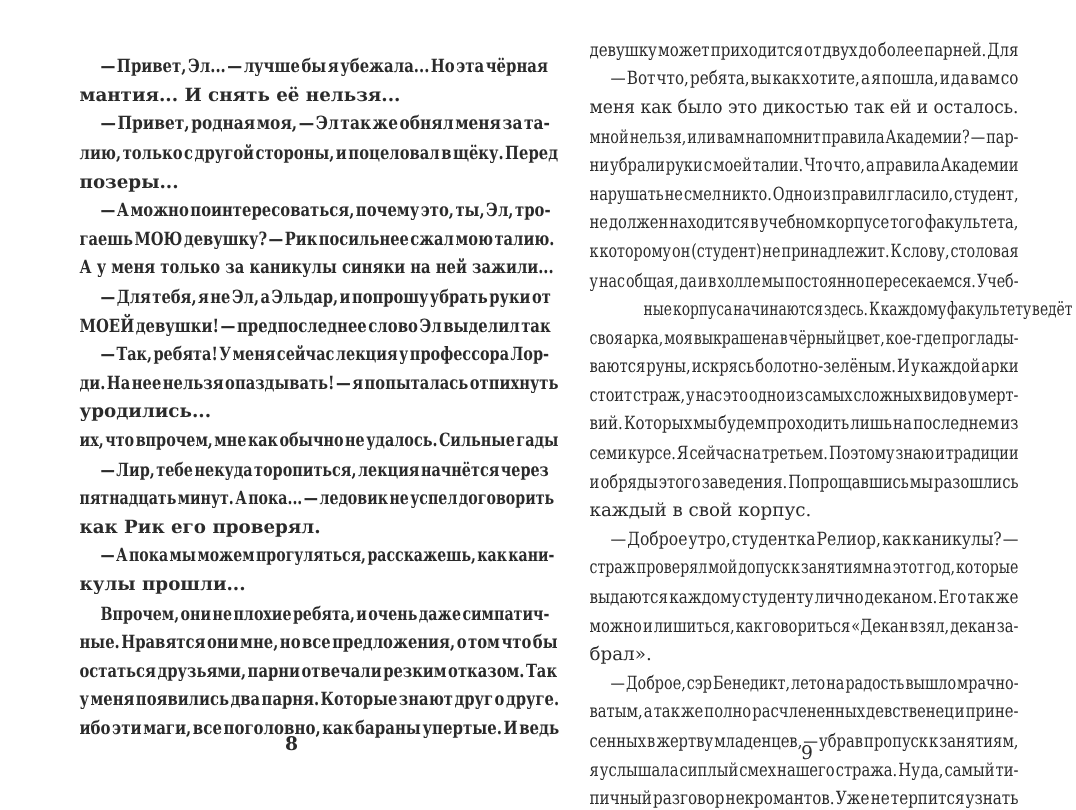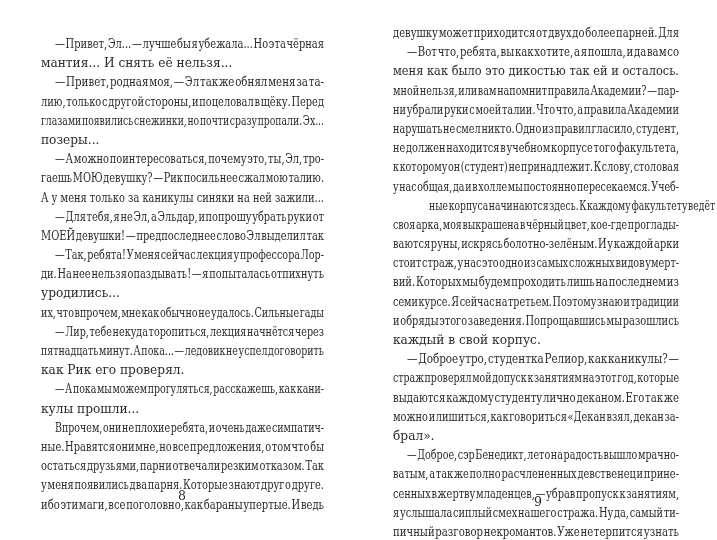--- a/index.html
+++ b/index.html
@@ -1,39 +1,38 @@
 <!DOCTYPE html>
 <html><head>
 <meta charset="utf-8">
 <style>
   html, body { margin: 0; padding: 0; background: #ffffff; }
   body { width: 717px; height: 540px; position: relative; overflow: hidden; }
   .page { position: absolute; top: 0; height: 540px; }
-  .page.left { left: 0; width: 358px; }
+  .page.left { left: 12px; width: 358px; font-weight: bold; }
   .page.right { left: 358px; width: 359px; }
   .text { position: absolute; font-family: "DejaVu Serif", "Liberation Serif", serif; font-size: 12.2px; color: #2b2b2b; }
   .page.left .text { left: 41px; top: 35px; width: 283px; }
   .page.right .text { left: 35px; top: 24px; width: 286px; }
   .line { height: 19.2px; line-height: 19.2px; white-space: nowrap; text-align: justify; text-align-last: justify; overflow: visible; }
   .line.last { text-align-last: left; }
   .line.indent { padding-left: 14px; }
   .pageno { position: absolute; font-family: "DejaVu Serif", "Liberation Serif", serif; font-size: 12.5px; color: #2b2b2b; }
   .page.left .pageno { left: 178px; top: 488px; }
   .page.right .pageno { left: 176px; top: 494px; }
 </style>
 </head>
 <body>
 
 <div class="page left">
   <div class="text" id="left-text">
       <div class="line indent" style="white-space: nowrap;"><span style="white-space: nowrap; word-spacing: -3px; display: inline-block; transform-origin: left center; transform: scaleX(0.812497);">— Привет, Эл... — лучше бы я убежала... Но эта чёрная</span></div>
       <div class="line last" style="white-space: nowrap;"><span style="white-space: nowrap; margin-top: 24px;">мантия... И снять её нельзя...</span></div>
       <div class="line indent" style="white-space: nowrap;"><span style="white-space: nowrap; word-spacing: -3px; display: inline-block; transform-origin: left center; transform: scaleX(0.842641);">— Привет, родная моя, — Эл так же обнял меня за та-</span></div>
       <div class="line" style="white-space: nowrap;"><span style="white-space: nowrap; word-spacing: -3px; display: inline-block; transform-origin: left center; transform: scaleX(0.807346);">лию, только с другой стороны, и поцеловал в щёку. Перед</span></div>
-      <div class="line" style="white-space: nowrap;"><span style="white-space: nowrap; word-spacing: -3px; display: inline-block; transform-origin: left center; transform: scaleX(0.761777);">глазами появились снежинки, но почти сразу пропали. Эх...</span></div>
       <div class="line last" style="white-space: nowrap;"><span style="white-space: nowrap;">позеры...</span></div>
       <div class="line indent" style="white-space: nowrap;"><span style="white-space: nowrap; word-spacing: -3px; display: inline-block; transform-origin: left center; transform: scaleX(0.810088);">— А можно поинтересоваться, почему это, ты, Эл, тро-</span></div>
       <div class="line" style="white-space: nowrap;"><span style="white-space: nowrap; word-spacing: -3px; display: inline-block; transform-origin: left center; transform: scaleX(0.80273);">гаешь МОЮ девушку? — Рик посильнее сжал мою талию.</span></div>
       <div class="line last" style="white-space: nowrap;"><span style="white-space: nowrap; display: inline-block; transform-origin: left center; transform: scaleX(0.80731);">А у меня только за каникулы синяки на ней зажили...</span></div>
       <div class="line indent" style="white-space: nowrap;"><span style="white-space: nowrap; word-spacing: -3px; display: inline-block; transform-origin: left center; transform: scaleX(0.802125);">— Для тебя, я не Эл, а Эльдар, и попрошу убрать руки от</span></div>
       <div class="line" style="white-space: nowrap;"><span style="white-space: nowrap; word-spacing: -3px; display: inline-block; transform-origin: left center; transform: scaleX(0.811724);">МОЕЙ девушки! — предпоследнее слово Эл выделил так</span></div>
       <div class="line indent" style="white-space: nowrap;"><span style="white-space: nowrap; word-spacing: -3px; display: inline-block; transform-origin: left center; transform: scaleX(0.790232);">— Так, ребята! У меня сейчас лекция у профессора Лор-</span></div>
       <div class="line" style="white-space: nowrap;"><span style="white-space: nowrap; word-spacing: -3px; display: inline-block; transform-origin: left center; transform: scaleX(0.805157);">ди. На нее нельзя опаздывать! — я попыталась отпихнуть</span></div>
       <div class="line last" style="white-space: nowrap;"><span style="white-space: nowrap;">уродились...</span></div>
       <div class="line" style="white-space: nowrap;"><span style="white-space: nowrap; word-spacing: -3px; display: inline-block; transform-origin: left center; transform: scaleX(0.785566);">их, что впрочем, мне как обычно не удалось. Сильные гады</span></div>

